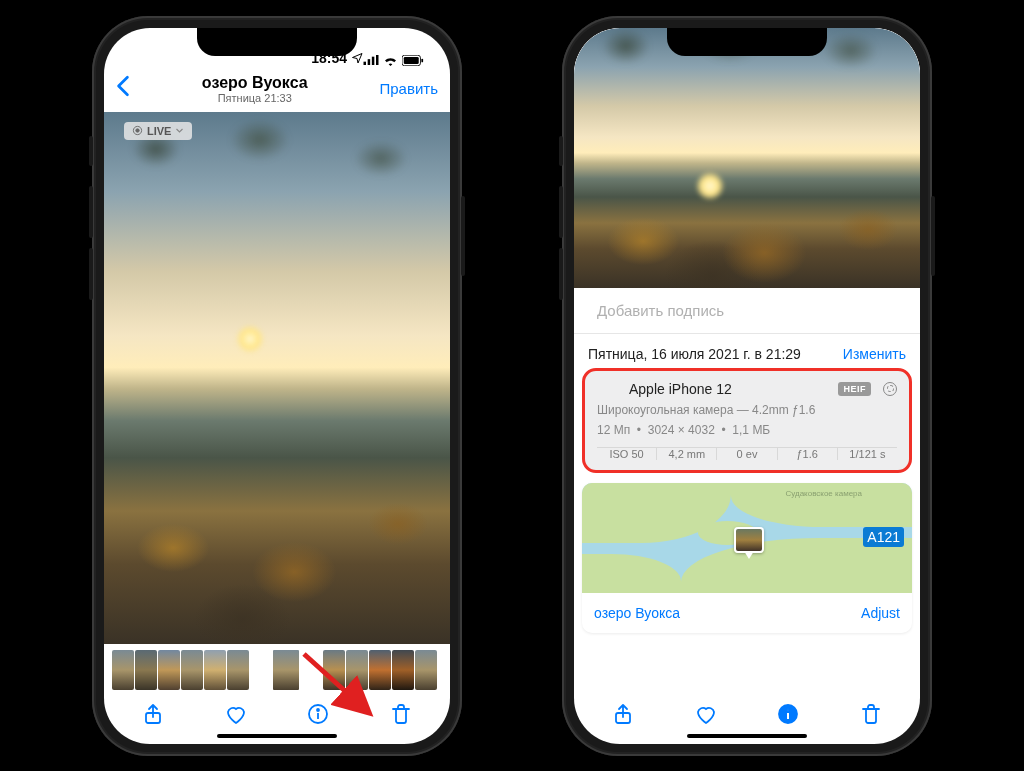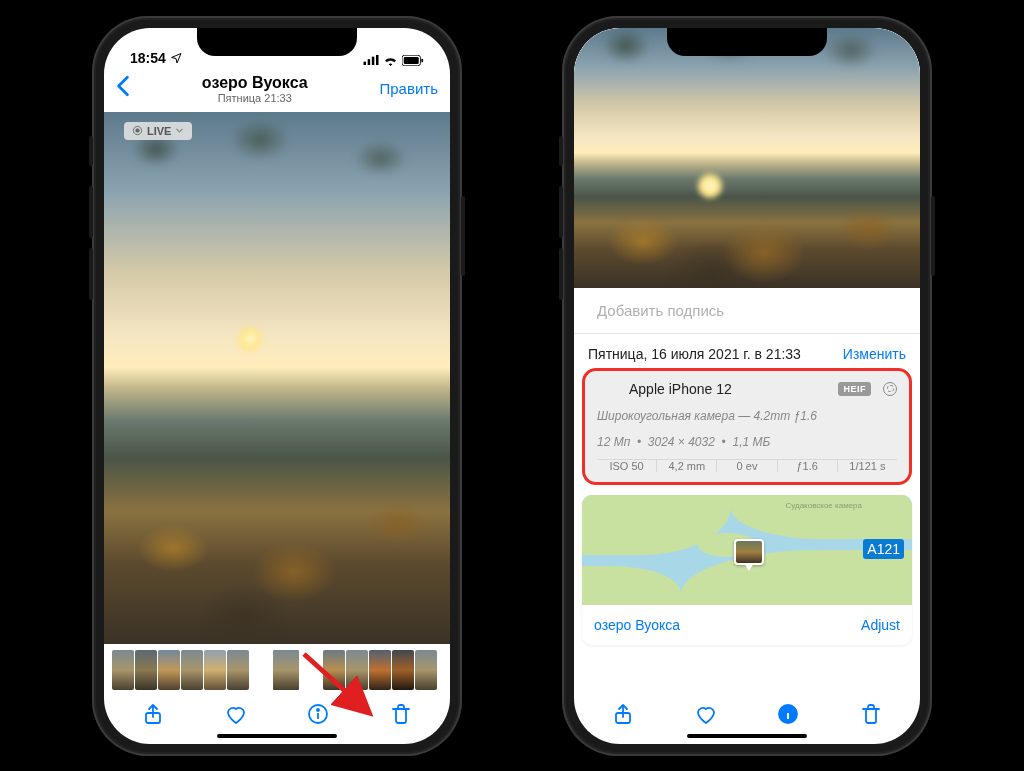--- a/index.html
+++ b/index.html
@@ -50,21 +50,21 @@
     transform: translateX(-50%);
     width: 160px; height: 28px;
     background: #000;
     border-bottom-left-radius: 18px;
     border-bottom-right-radius: 18px;
     z-index: 50;
   }
   .status-bar {
     height: 40px;
     display: flex;
-    justify-content: space-between;
+    justify-content: flex-end;
     align-items: flex-end;
     padding: 0 26px 2px;
     font-size: 14px;
     font-weight: 600;
   }
   .status-left { display: flex; align-items: center; gap: 4px; }
   .status-right { display: flex; align-items: center; gap: 4px; }
   .nav-bar {
     display: flex;
     align-items: center;
@@ -179,21 +179,21 @@
     border: 3px solid #f03028;
     border-radius: 14px;
     background: #eeeeef;
     padding: 10px 12px 10px;
   }
   .exif-head { display: flex; justify-content: space-between; align-items: center; font-size: 14px; color: #222; font-weight: 500; margin-left: 32px;}
   .heif-badge { display: flex; gap: 12px; align-items: center;}
   .heif-pill { background: #999; color: #fff; font-size: 9px; font-weight: 700; padding: 2px 5px; border-radius: 3px; letter-spacing: 0.5px;}
   .live-ring { width: 14px; height: 14px; border: 1.5px solid #888; border-radius: 50%; display: flex; align-items: center; justify-content: center;}
   .live-ring::after { content: ""; width: 5px; height: 5px; border: 1px dashed #888; border-radius: 50%; }
-  .exif-line { font-size: 12px; color: #888; margin-top: 12px; font-style: italic;}
+  .exif-line { font-size: 12px; color: #888; margin-top: 6px;}
   .exif-grid {
     display: flex;
     margin-top: 10px;
     border-top: 1px solid #d8d8d8;
   }
   .exif-cell { flex: 1; text-align: center; font-size: 11px; color: #777; border-right: 1px solid #d8d8d8; padding: 0 4px;}
   .exif-cell:last-child { border-right: none; text-align: center;}
   .map-card {
     margin: 0 8px 8px;
     border-radius: 10px;
@@ -357,21 +357,21 @@
       <div class="photo-crop">
         <div class="photo-img">
           <div class="branch"></div>
             <div class="sun" style="top:55%;left:35%;"></div>
             <div class="moss"></div>
         </div>
       </div>
       <div class="caption-field">Добавить подпись</div>
       <div class="divider"></div>
       <div class="date-row">
-        <span style="color:#222;">Пятница, 16 июля 2021 г. в 21:33</span>
+        <span style="color:#222;">Пятница, 16 июля 2021 г. в 21:29</span>
         <span class="edit">Изменить</span>
       </div>
 
       <div class="exif-card">
         <div class="exif-head">
           <span>Apple iPhone 12</span>
           <span class="heif-badge">
             <span class="heif-pill">HEIF</span>
             <span class="live-ring"></span>
           </span>

